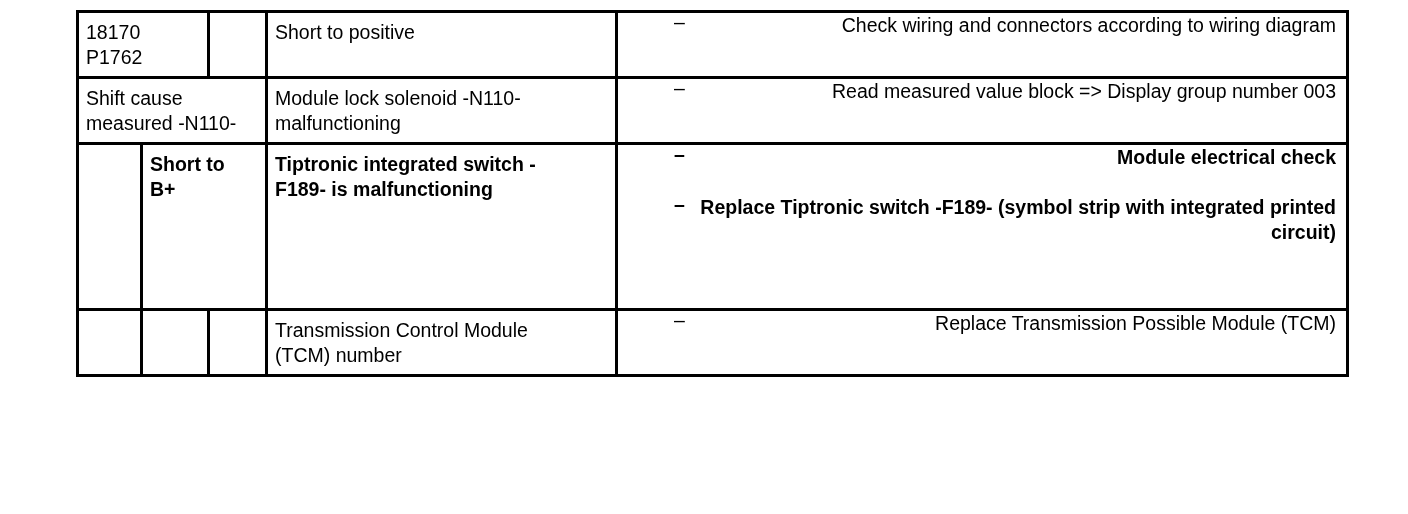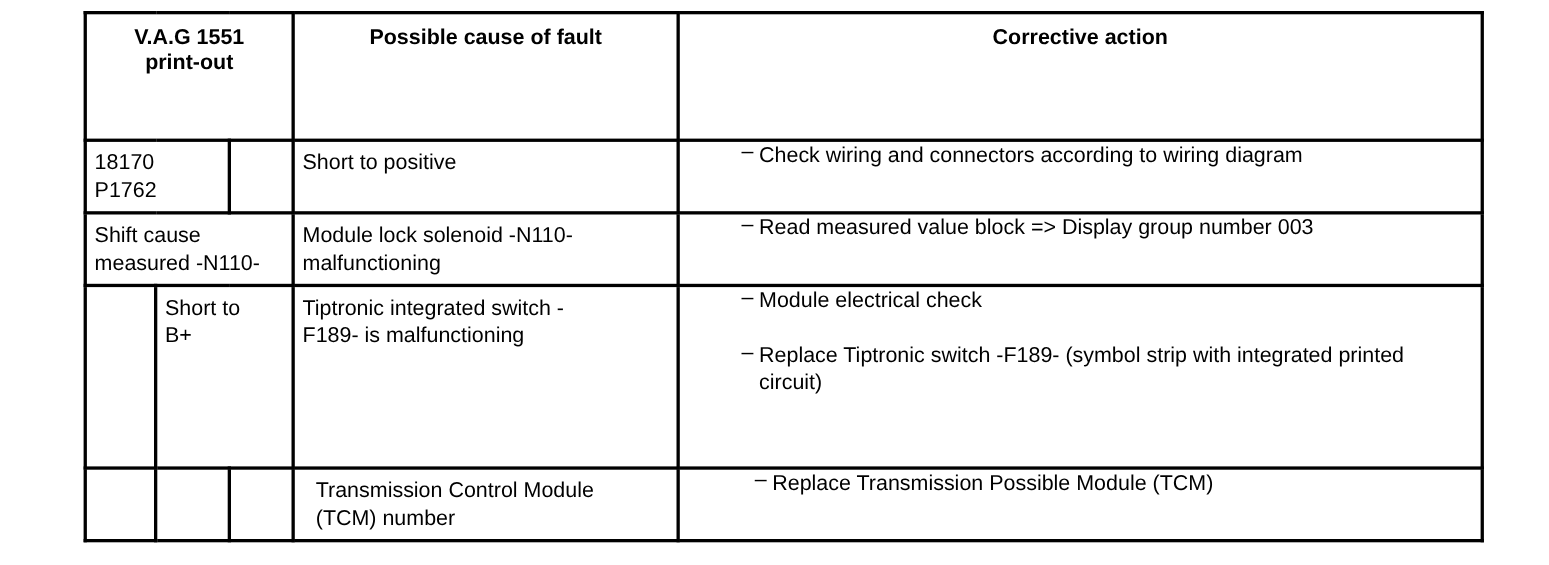--- a/index.html
+++ b/index.html
@@ -87,60 +87,47 @@
   }
   ul.bullets li .dash {
     position: absolute;
     left: 0;
     top: -3px;
     font-size: 19.5px;
     line-height: 25px;
   }
   ul.bullets li .btext {
     display: block;
+    text-align: right;
   }
 
   
   tr.row-1 td { height: 57px; }
   tr.row-2 td { height: 59px; }
-  tr.row-3 td { height: 163px; }
-  tr.row-4 td { height: 59px; padding-left: 12px; }
+  tr.row-3 td { height: 163px; font-weight: bold; }
+  tr.row-4 td { height: 59px; }
 
   .empty-cell { font-size: 0; line-height: 0; }
 </style>
 </head>
 <body>
 
 <div class="page">
 
   <table class="fault-table">
     <colgroup>
       <col class="c1">
         <col class="c2">
         <col class="c3">
         <col class="c4">
         <col class="c5">
     </colgroup>
 
     <tbody>
 
-      <tr class="header-row">
-        <td colspan="3">
-          <div class="hdr-text">
-            <span>V.A.G 1551</span>
-            <span class="line2">print-out</span>
-          </div>
-        </td>
-        <td>
-          <div class="hdr-text">Possible cause of fault</div>
-        </td>
-        <td>
-          <div class="hdr-text">Corrective action</div>
-        </td>
-      </tr>
 
       <tr class="row-1">
         <td colspan="2">
           <div class="cell-text">
             <div>18170</div>
             <div>P1762</div>
           </div>
         </td>
         <td>
           <div class="empty-cell"></div>

